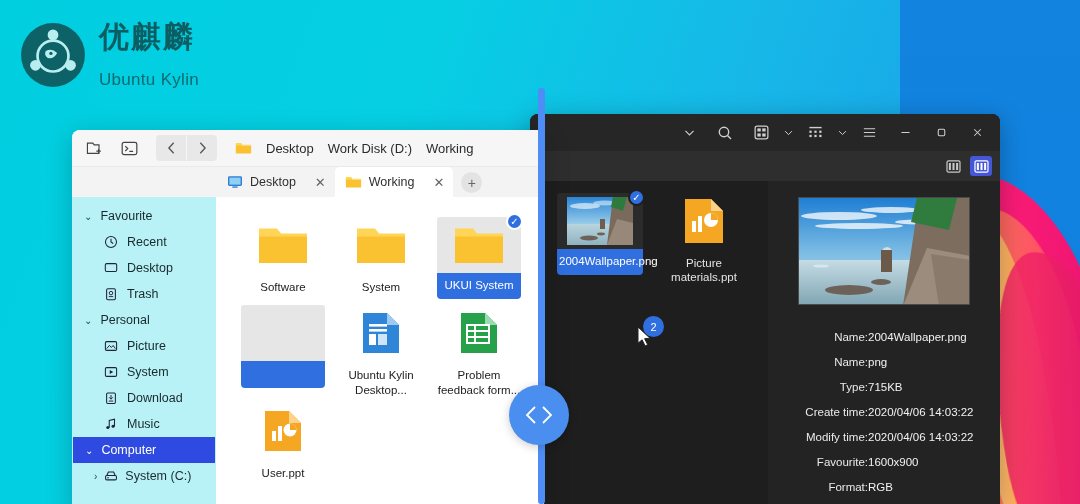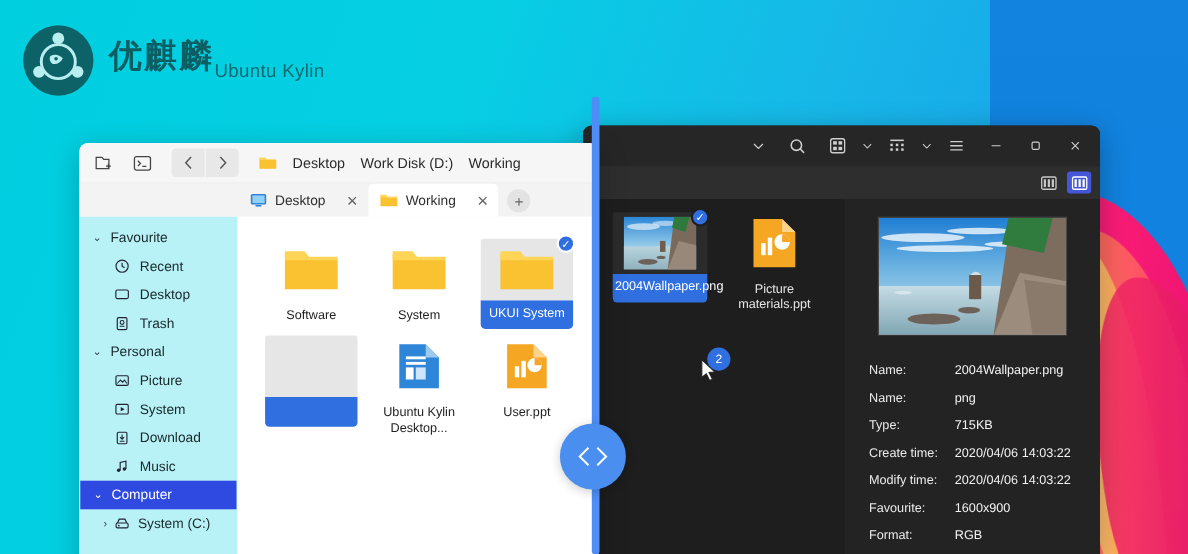--- a/index.html
+++ b/index.html
@@ -29,21 +29,21 @@
   .ribbon-c { left: 78px; top: 215px; width: 70px; height: 360px;
     background: linear-gradient(100deg,#fff1b8 0%, #ffb35c 50%, #ff497f 100%);
     transform: rotate(-11deg); opacity:.95;}
   .ribbon-d { left: 100px; top: 250px; width: 120px; height: 340px;
     background: linear-gradient(100deg,#ff2e63 0%, #d50f6a 100%);
     transform: rotate(-10deg); opacity:.85;}
 
   
   .logo-wrap { position: absolute; left: 20px; top: 22px; display: flex; align-items: center; gap: 13px; }
   .logo-mark { width: 66px; height: 66px; }
-  .logo-text { display: flex; flex-direction: row; line-height: 1; }
+  .logo-text { display: flex; flex-direction: column; line-height: 1; }
   .logo-cn { font-size: 30px; font-weight: bold; color: #0c5e63; letter-spacing: 2px; }
   .logo-en { font-size: 17px; color: #0e6a70; margin-top: 19px; letter-spacing: .3px; }
 
   
   .fm-window {
     position: absolute; left: 72px; top: 114px; width: 472px; height: 390px;
     background: #ffffff; border-radius: 8px 8px 0 0; overflow: hidden;
     box-shadow: 0 6px 26px rgba(0,0,0,.22);
     margin-top: 16px;
   }
@@ -109,21 +109,21 @@
   .dk-files { flex: 1; background: #1e1e1e; padding: 12px 0 0 18px; position: relative; }
   .dk-cell { width: 104px; display:flex; flex-direction:column; align-items:center; }
   .dk-icwrap { width: 86px; height: 56px; display:flex; align-items:center; justify-content:center; border-radius:3px 3px 0 0; position:relative; }
   .dk-cell.selected .dk-icwrap { background:#2b2b2b; }
   .dk-lbl { font-size: 11.5px; color:#e4e4e4; text-align:center; line-height:1.25; margin-top:7px; width: 98px; }
   .dk-cell.selected .dk-lbl { background:#2f6fe0; color:#fff; border-radius: 0 0 4px 4px; width:86px; padding:5px 2px 7px; margin-top:0; }
   .dk-detail { width: 232px; background: #232323; padding: 16px 0 0 0; }
   .preview { width: 172px; height: 108px; margin: 0 auto; border: 1px solid #4a4a4a; overflow:hidden; }
   .det-rows { margin: 26px 0 0 22px; font-size: 11.5px; color: #e8e8e8; }
   .det-row { display: flex; margin-bottom: 13px; }
-  .det-k { width: 78px; color:#eaeaea; }
+  .det-k { width: 78px; color:#eaeaea;text-align:right; }
   .det-v { color:#f2f2f2; }
 
   
   .count-badge { position:absolute; left:643px; top:316px; width:21px; height:21px; border-radius:50%;
                  background:#2f6fe0; color:#fff; font-size:11px; display:flex; align-items:center; justify-content:center; z-index:60; }
   .cursor { position:absolute; left:637px; top:326px; z-index:61; }
 
   .nav-circle { position:absolute; left:509px; top:385px; width:60px; height:60px; border-radius:50%;
                 background:#4a8ef0; display:flex; align-items:center; justify-content:center; gap:4px; z-index:55;
                 box-shadow:0 2px 10px rgba(0,0,0,.2); }
@@ -540,20 +540,31 @@
                 <rect x="9" y="18" width="18" height="2.6" fill="#fff"></rect>
                 <rect x="9" y="23" width="7" height="11" fill="#fff"></rect>
                 <rect x="18" y="23" width="9" height="11" fill="#cfe6fa"></rect>
               </svg>
           </div>
           <div class="lbl">Ubuntu Kylin Desktop...</div>
         </div>
         <div class="cell">
           <div class="icwrap">
             <svg width="42" height="44" viewBox="0 0 42 44">
+                <path d="M3 2h24l12 12v28H3z" fill="#27a04a"></path>
+                <path d="M27 2l12 12H27z" fill="#9adcaf"></path>
+                <rect x="9" y="14" width="22" height="18" stroke="#fff" stroke-width="2" fill="none"></rect>
+                <path d="M9 20h22M9 26h22M17 14v18" stroke="#fff" stroke-width="1.8"></path>
+              </svg>
+          </div>
+          <div class="lbl">Problem feedback form...</div>
+        </div>
+        <div class="cell">
+          <div class="icwrap">
+            <svg width="42" height="44" viewBox="0 0 42 44">
                 <path d="M3 2h24l12 12v28H3z" fill="#f5a623"></path>
                 <path d="M27 2l12 12H27z" fill="#fdd28a"></path>
                 <rect x="10" y="22" width="4" height="10" fill="#fff"></rect>
                 <rect x="16" y="17" width="4" height="15" fill="#fff"></rect>
                 <circle cx="28" cy="21" r="6.5" fill="#fff"></circle>
                 <path d="M28 14.5A6.5 6.5 0 0 1 34.5 21H28Z" fill="#f5a623"></path>
               </svg>
           </div>
           <div class="lbl">User.ppt</div>
         </div>

